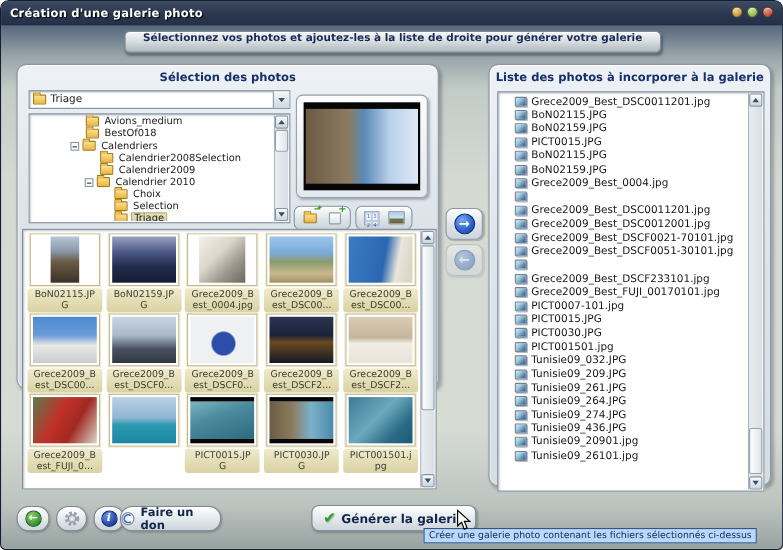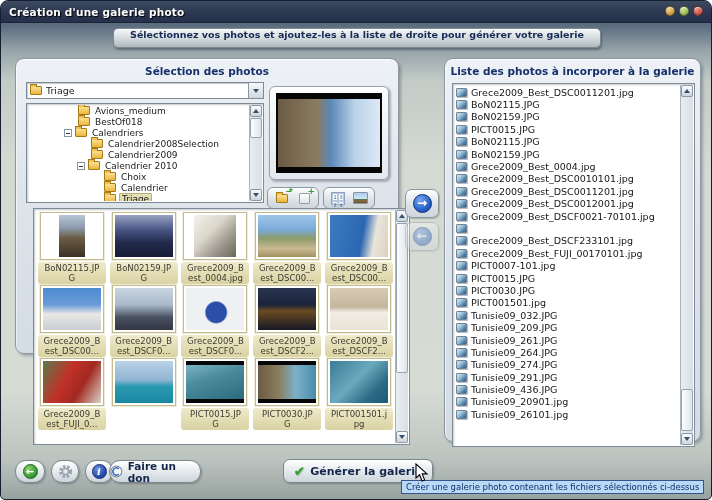--- a/index.html
+++ b/index.html
@@ -87,21 +87,21 @@
     display:flex; align-items:center; gap:6px; padding:0 6px; }
   .tb-btn { position:relative; width:16px; height:14px; display:flex; align-items:center; justify-content:center; }
   .ovl { position:absolute; font-size:9px; font-weight:bold; color:#2f9e2f; right:-3px; top:-5px; text-shadow:0 0 1px #fff; }
   .sheet { width:11px; height:11px; background:linear-gradient(180deg,#ffffff,#dfe5e9); border:1px solid #93a0aa; border-radius:1px; }
   .sorticon { width:14px; height:13px; border:1px solid #8aa0c4; background:#f6f9fc; display:grid;
     grid-template-columns:1fr 1fr; grid-template-rows:1fr 1fr; }
   .sorticon span { font-size:5px; line-height:6px; color:#4a6a9a; text-align:center; border:0.5px solid #b9c8dd; }
   .imgicon { width:15px; height:12px; border:1px solid #8494a4; border-radius:1px;
     background:linear-gradient(180deg,#aacdec 0%,#cfe4f4 55%,#3e7a4e 58%,#8a6a3e 80%,#6a5230 100%); }
   
-  .thumbbox { position:absolute; left:17px; top:149px; width:377px; height:237px; background:#fff;
+  .thumbbox { position:absolute; left:4px; top:149px; width:377px; height:237px; background:#fff;
     border:1px solid #7e8a96; box-shadow:inset 1px 1px 2px rgba(60,70,90,.3); }
   .thumb-grid { position:absolute; inset:3px 15px 3px 3px; display:grid;
     grid-template-columns:repeat(5,1fr); grid-auto-rows:73px; column-gap:2px; overflow:hidden; }
   .cell { display:flex; flex-direction:column; align-items:center; }
   .frame { width:64px; height:48px; background:#fff; border:1px solid #c2bb8e;
     box-shadow:0 0 0 1px #efecd9; display:flex; align-items:center; justify-content:center; }
   .photo { width:58px; height:42px; }
   .photo.portrait { width:26px; }
   .photo.square { width:42px; }
   .photo.bars { border-top:4px solid #060606; border-bottom:4px solid #060606; height:42px; }
@@ -113,21 +113,21 @@
     border:1px solid #8b96a0; border-radius:7px; box-shadow:inset 0 1px 0 #fff, 1px 1px 1px rgba(0,0,0,.2);
     display:flex; align-items:center; justify-content:center; }
   #addBtn { left:404px; top:188px; }
   #remBtn { left:404px; top:221px; opacity:.38; }
   .bluecircle { width:19px; height:19px; border-radius:50%; border:1px solid #0c2d7e;
     background:radial-gradient(circle at 35% 30%,#7aa8f0,#2a62c8 60%,#16409e);
     color:#fff; font-size:12px; font-weight:bold; line-height:17px; text-align:center; }
   
   .listbox { position:absolute; left:7px; top:24px; width:243px; height:364px; background:#fff;
     border:1px solid #7e8a96; box-shadow:inset 1px 1px 2px rgba(60,70,90,.3); }
-  .list-items { position:absolute; inset:2px 15px 2px 3px; overflow:hidden; }
+  .list-items { position:absolute; inset:2px 15px 2px 3px; overflow:hidden;padding-left:12px; }
   .lrow { display:flex; align-items:center; gap:4px; height:12.4px; font-size:9.5px; color:#161616; white-space:nowrap; }
   
   .fbtn { position:absolute; background:linear-gradient(180deg,#ffffff,#e7ecef 45%,#ccd5da);
     border:1px solid #7c8890; border-radius:11px; box-shadow:inset 0 1px 0 #fff, 1px 1px 2px rgba(0,0,0,.25);
     display:flex; align-items:center; justify-content:center; gap:5px;
     font-weight:bold; color:#14264a; }
   #backBtn { left:14px; top:459px; width:30px; height:23px; }
   #gearBtn { left:50px; top:459px; width:28px; height:23px; }
   #infoBtn { left:84px; top:459px; width:28px; height:23px; }
   #donateBtn { left:108px; top:459px; width:92px; height:23px; font-size:10.5px; }
@@ -138,21 +138,21 @@
     color:#fff; font-size:10px; font-weight:bold; line-height:13px; text-align:center; }
   .infocircle { width:15px; height:15px; border-radius:50%; border:1px solid #122a6e;
     background:radial-gradient(circle at 35% 30%,#6a93e0,#2448ae 65%,#142e7e);
     color:#fff; font-size:10px; font-weight:bold; font-family:"DejaVu Serif",serif; font-style:italic;
     line-height:14px; text-align:center; }
   .redcircle { width:15px; height:15px; border-radius:50%; border:1px solid #6e1210;
     background:radial-gradient(circle at 35% 30%,#ee8276,#c03327 65%,#8a1d14);
     display:flex; align-items:center; justify-content:center; }
   .check { color:#2f9e2f; font-size:14px; font-weight:bold; text-shadow:1px 1px 1px rgba(0,60,0,.35); }
   
-  .tooltip { position:absolute; left:400px; top:479px; height:14px; padding:1px 4px; z-index:30;
+  .tooltip { position:absolute; left:384px; top:479px; height:14px; padding:1px 4px; z-index:30;
     background:#b9d9f7; border:1px solid #36548c; color:#10306a; font-size:8.5px; line-height:11px; white-space:nowrap; }
   .cursor { position:absolute; left:414px; top:462px; z-index:40; }
 </style>
 </head>
 <body>
 
 <div id="win">
 
   <div class="titlebar">
     <span class="title">Création d'une galerie photo</span>
@@ -205,21 +205,21 @@
             <span class="expander"></span>
             <span class="folder"></span>
             <span class="tlabel">Calendrier 2010</span>
           </div>
           <div class="trow" style="padding-left: 76px;">
             <span class="folder"></span>
             <span class="tlabel">Choix</span>
           </div>
           <div class="trow" style="padding-left: 76px;">
             <span class="folder"></span>
-            <span class="tlabel">Calendrier</span>
+            <span class="tlabel">Selection</span>
           </div>
           <div class="trow" style="padding-left: 76px;">
             <span class="folder"></span>
             <span class="tlabel sel">Triage</span>
           </div>
         </div>
       <div class="vscroll">
         <span class="sarrow up">
             <span class="tri-up"></span>
           </span>
@@ -442,36 +442,39 @@
           <div class="lrow">
             <span class="fileicon"></span>
             <span>BoN02159.JPG</span>
           </div>
           <div class="lrow">
             <span class="fileicon"></span>
             <span>Grece2009_Best_0004.jpg</span>
           </div>
           <div class="lrow">
             <span class="fileicon"></span>
-            <span>Grece2009_Best_DSC0010101.jpg</span>
           </div>
           <div class="lrow">
             <span class="fileicon"></span>
             <span>Grece2009_Best_DSC0011201.jpg</span>
           </div>
           <div class="lrow">
             <span class="fileicon"></span>
             <span>Grece2009_Best_DSC0012001.jpg</span>
           </div>
           <div class="lrow">
             <span class="fileicon"></span>
             <span>Grece2009_Best_DSCF0021-70101.jpg</span>
           </div>
           <div class="lrow">
             <span class="fileicon"></span>
+            <span>Grece2009_Best_DSCF0051-30101.jpg</span>
+          </div>
+          <div class="lrow">
+            <span class="fileicon"></span>
           </div>
           <div class="lrow">
             <span class="fileicon"></span>
             <span>Grece2009_Best_DSCF233101.jpg</span>
           </div>
           <div class="lrow">
             <span class="fileicon"></span>
             <span>Grece2009_Best_FUJI_00170101.jpg</span>
           </div>
           <div class="lrow">
@@ -502,24 +505,20 @@
             <span class="fileicon"></span>
             <span>Tunisie09_261.JPG</span>
           </div>
           <div class="lrow">
             <span class="fileicon"></span>
             <span>Tunisie09_264.JPG</span>
           </div>
           <div class="lrow">
             <span class="fileicon"></span>
             <span>Tunisie09_274.JPG</span>
-          </div>
-          <div class="lrow">
-            <span class="fileicon"></span>
-            <span>Tunisie09_291.JPG</span>
           </div>
           <div class="lrow">
             <span class="fileicon"></span>
             <span>Tunisie09_436.JPG</span>
           </div>
           <div class="lrow">
             <span class="fileicon"></span>
             <span>Tunisie09_20901.jpg</span>
           </div>
           <div class="lrow">

